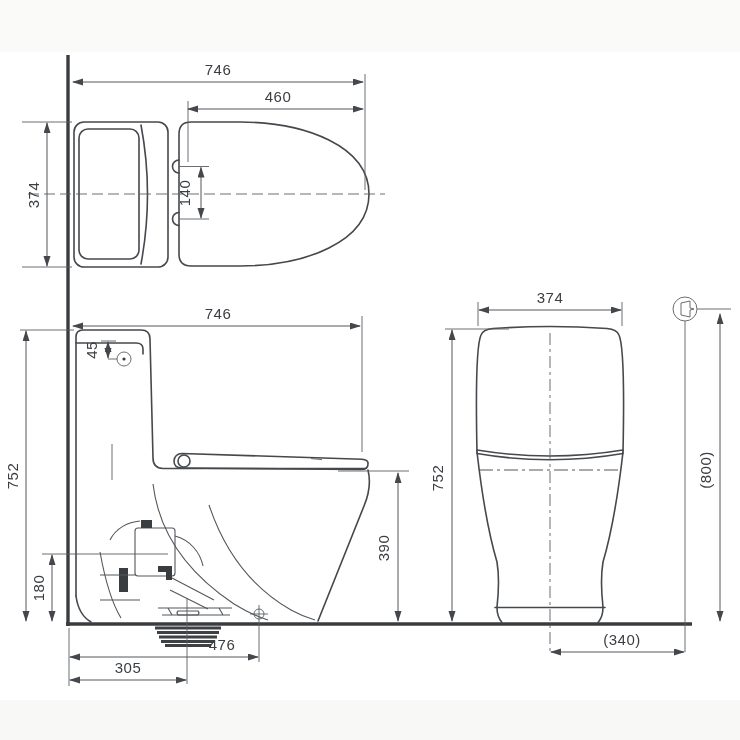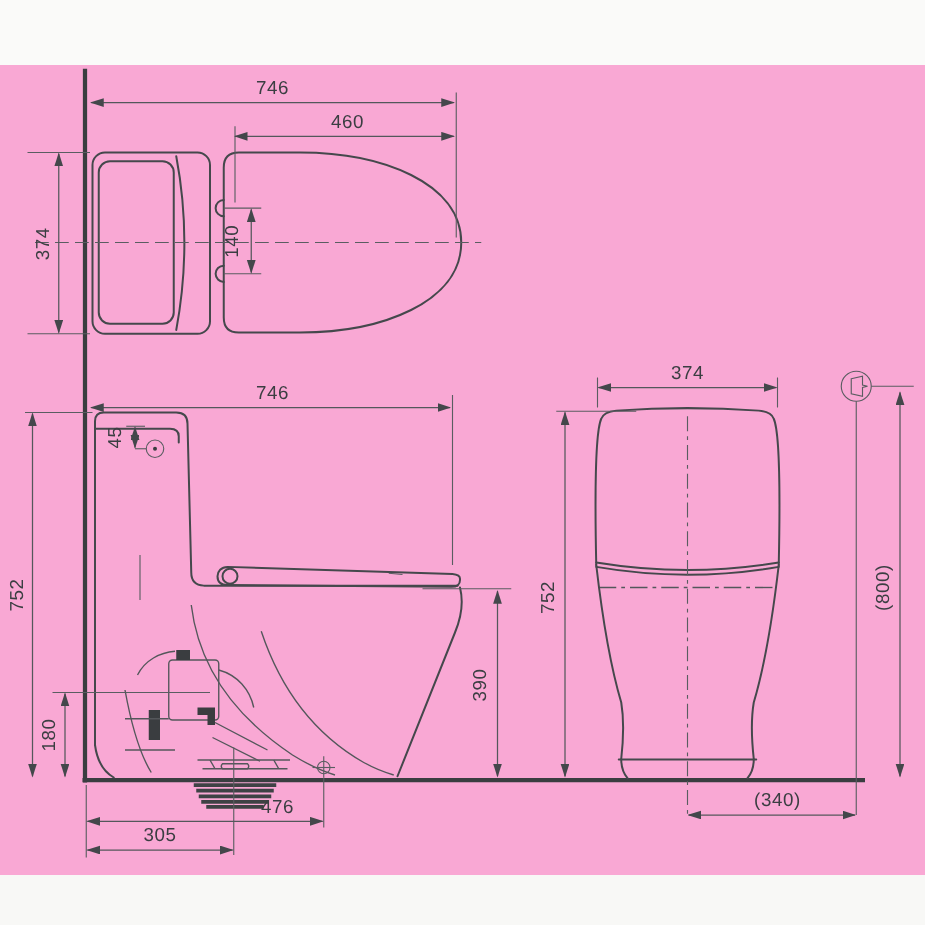--- a/index.html
+++ b/index.html
@@ -1,18 +1,18 @@
 <!DOCTYPE html>
 <html><head>
 <meta charset="utf-8">
 <style>
   html,body{margin:0;padding:0;background:#e9e9e7;}
   .page{
     width:740px;height:740px;position:relative;margin:0 auto;
-    background:#f9a8d4;overflow:hidden;
+    background:#ffffff;overflow:hidden;
     font-family:"Liberation Sans", sans-serif;
   }
   .page svg{display:block;width:740px;height:740px;}
   .ln  {stroke:#45484c;stroke-width:1.6;fill:none;stroke-linecap:round;stroke-linejoin:round;}
   .thk {stroke:#3a3d40;stroke-width:3.4;fill:none;stroke-linecap:butt;}
   .dim {stroke:#54575b;stroke-width:1;fill:none;}
   .thin{stroke:#5a5d61;stroke-width:.9;fill:none;}
   .hid {stroke:#54575b;stroke-width:1.1;fill:none;}
   .dk  {fill:#3a3d40;stroke:none;}
   text.dtxt{

